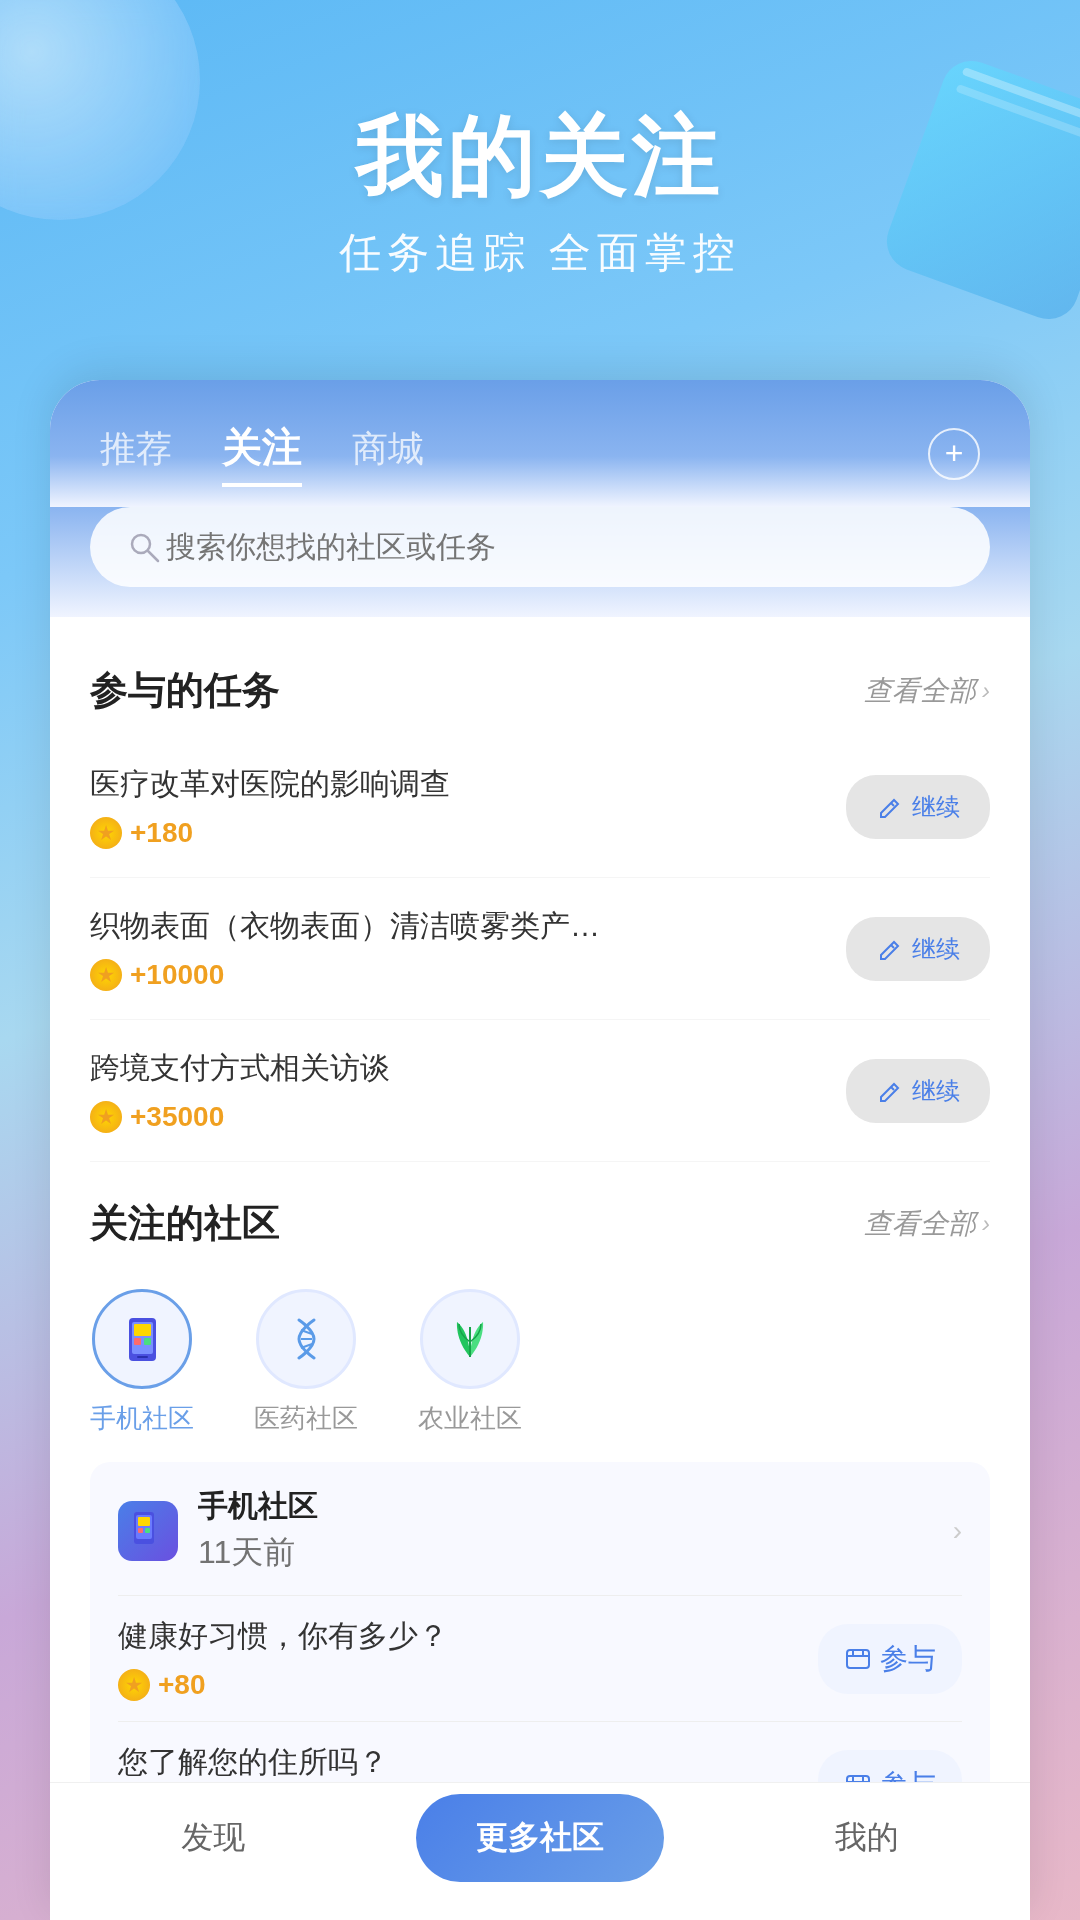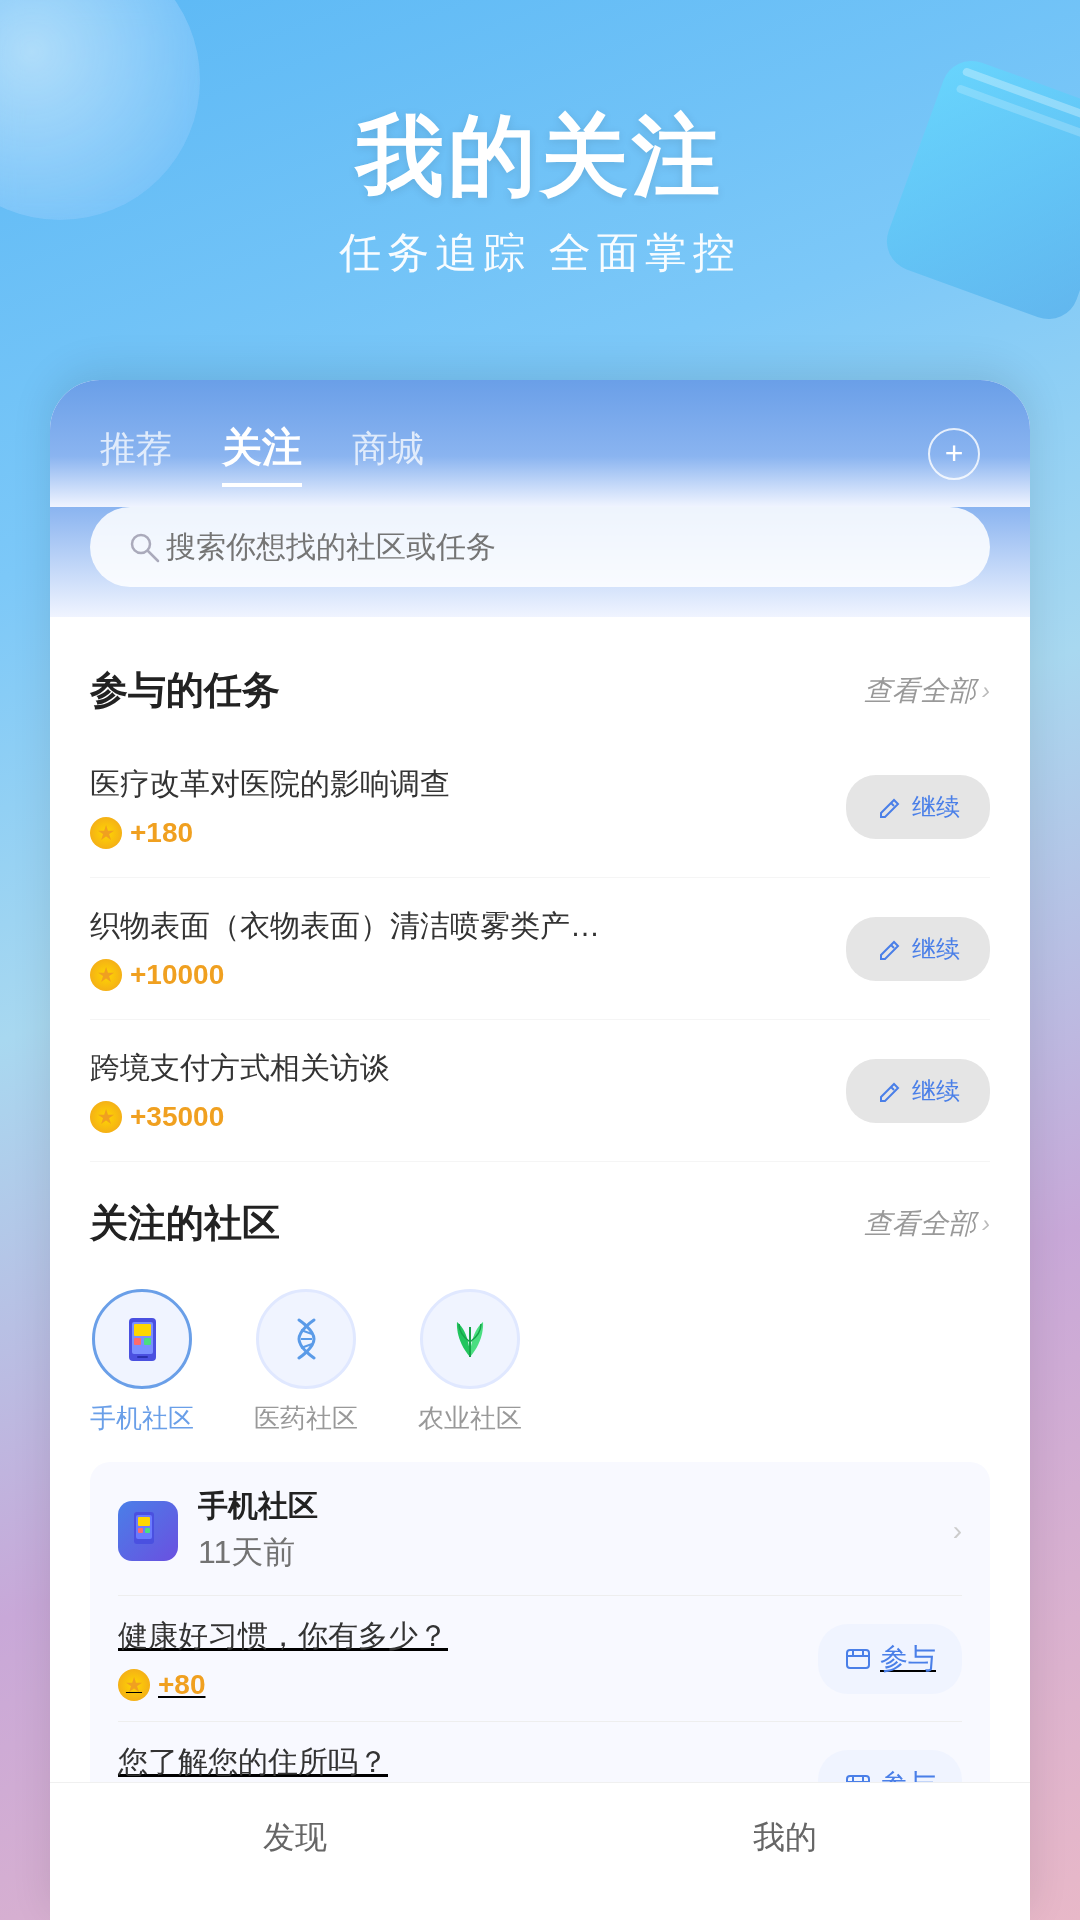--- a/index.html
+++ b/index.html
@@ -308,21 +308,20 @@
       font-size: 28px;
     }
 
     
     .community-task {
       display: flex;
       align-items: center;
       justify-content: center;
       padding: 20px 0;
       border-top: 1px solid #eee;
-      text-decoration: underline;
     }
     .participate-btn {
       background: #f0f4ff;
       border: none;
       border-radius: 30px;
       padding: 16px 26px;
       display: flex;
       align-items: center;
       gap: 8px;
       font-size: 28px;
@@ -572,16 +571,19 @@
         </button>
       </div>
     </div>
 
     <div style="height: 140px;"></div>
 
   </div>
 
   <div class="bottom-nav">
     <div class="nav-item">发现</div>
+    <div class="nav-item-center">
+      <div class="nav-center-btn">更多社区</div>
+    </div>
     <div class="nav-item">我的</div>
   </div>
 
 </div>
 
 </body></html>

